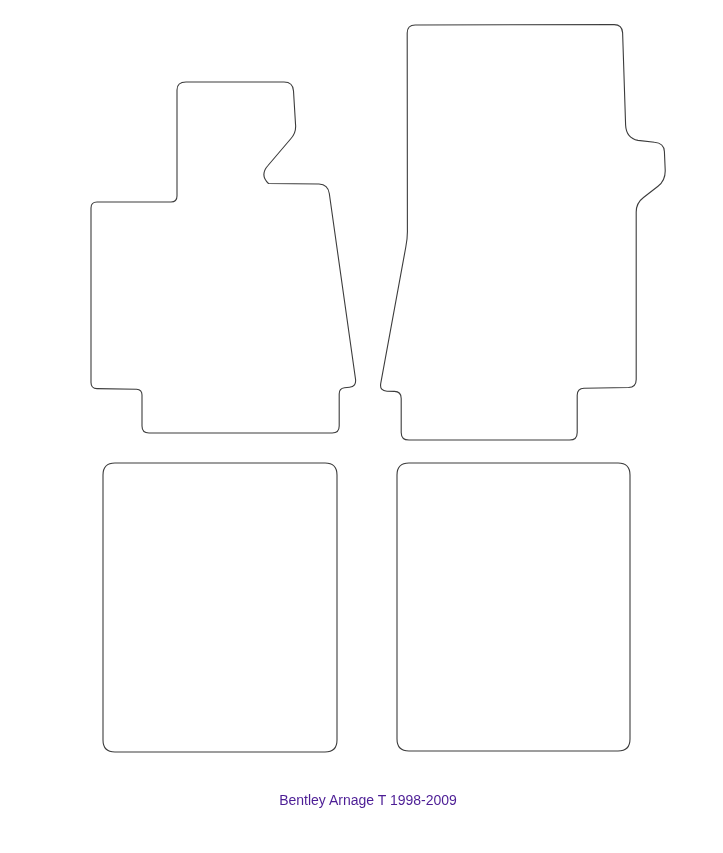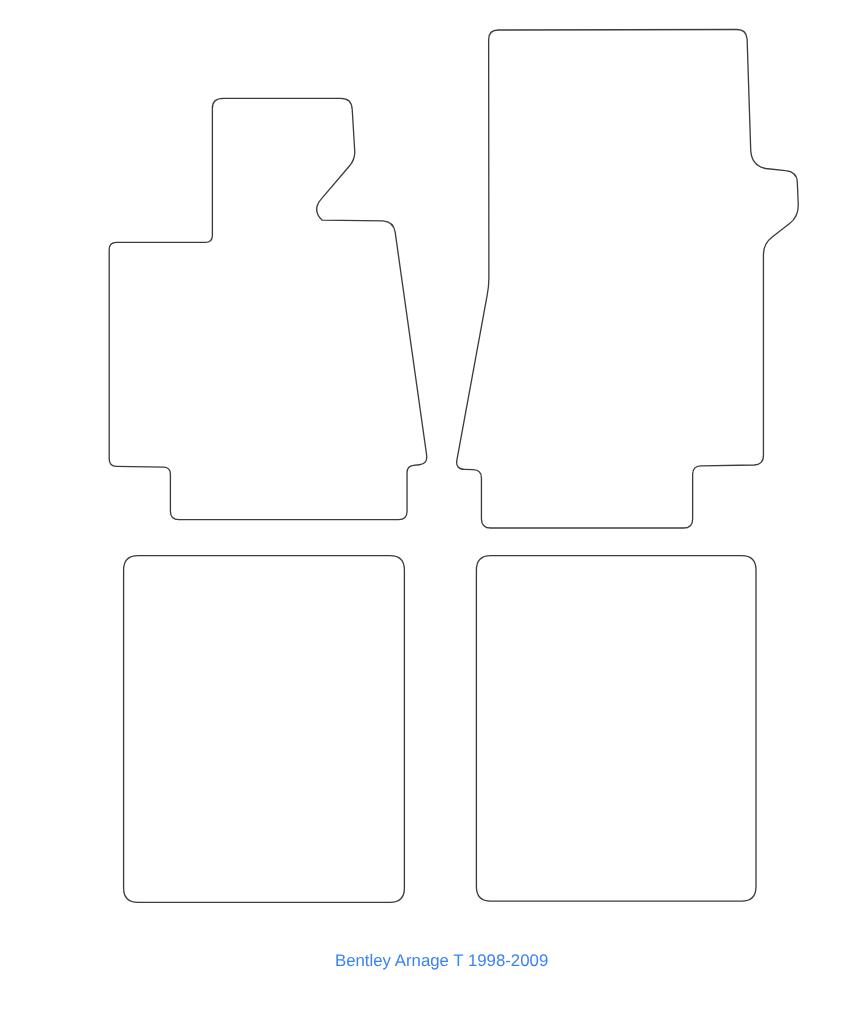--- a/index.html
+++ b/index.html
@@ -19,21 +19,21 @@
     position: absolute;
     left: 0;
     top: 0;
   }
   .caption {
     position: absolute;
     left: 368px;
     top: 792px;
     transform: translateX(-50%);
     font-size: 14px;
-    color: #3b82f6;
+    color: #4c1d95;
     white-space: nowrap;
   }
 </style>
 </head>
 <body>
 
 <div class="canvas">
   <svg id="mat-svg" width="723" height="853" viewBox="0 0 723 853" xmlns="http://www.w3.org/2000/svg">
       <path d="M 186 82 L 284 82 Q 293 82 293.5 91 L 295.5 124 Q 296.5 132.5 291 138.5 L 268 165.5 Q 259.5 175 268.5 183.5 L 319 184 Q 328 184.5 329.3 193.5 L 355.5 379 Q 356.5 386.5 349.5 387.3 L 344.5 387.8 Q 339.2 388.3 339.2 394 L 339.2 426 Q 339.2 433 332.2 433 L 149 433 Q 142 433 142 426 L 142 395 Q 142 389.6 136.6 389.2 L 97 388.6 Q 91 388.4 91 382.4 L 91 208 Q 91 202 97 202 L 171 202 Q 177 202 177 196 L 177 90 Q 177 82 186 82 Z" fill="#ffffff" stroke="#3c3c3c" stroke-width="1.1" stroke-linejoin="round"></path>
       <path d="M 415.2 25 L 614 24.6 Q 622 24.5 622.6 32.6 L 625.6 125 Q 626.2 138 638 140.4 L 654.5 142.2 Q 664 143 664.4 151.5 L 665.2 170 Q 665.6 180.5 658 186.3 L 643.5 197.5 Q 636.2 203 636.2 212 L 636.2 379.5 Q 636.2 387.2 628.5 387.5 L 584 388.2 Q 577.2 388.4 577.2 395.2 L 577.2 432.4 Q 577.2 440 569.6 440 L 409 440 Q 401.2 440 401.2 432.4 L 401.2 398.4 Q 401.2 391.6 394.4 391.4 L 387 391.2 Q 379.6 391 380.7 383.6 L 405.8 247 Q 407.6 238 407.4 230 L 407.2 33 Q 407.2 25 415.2 25 Z" fill="#ffffff" stroke="#3c3c3c" stroke-width="1.1" stroke-linejoin="round"></path>

